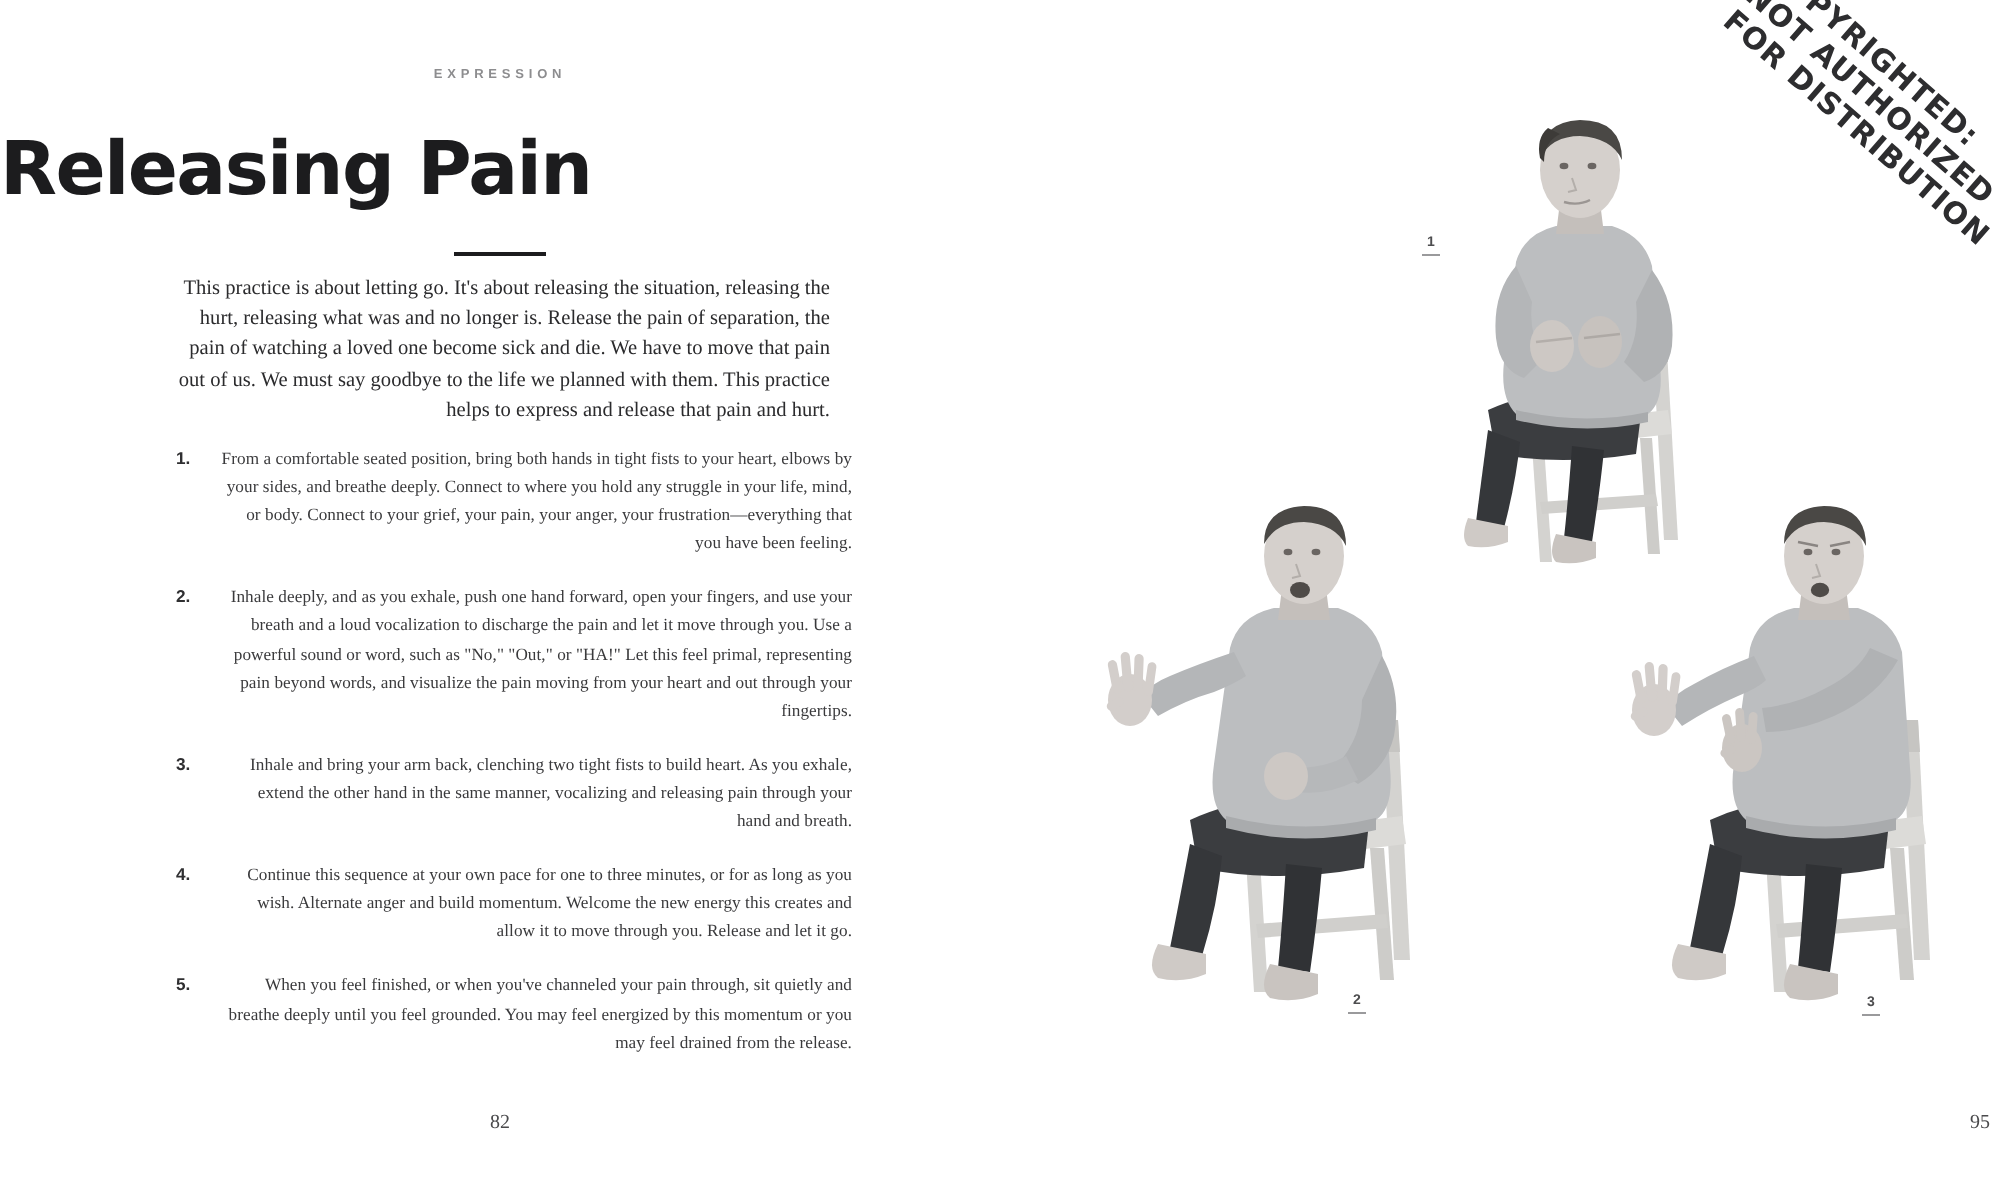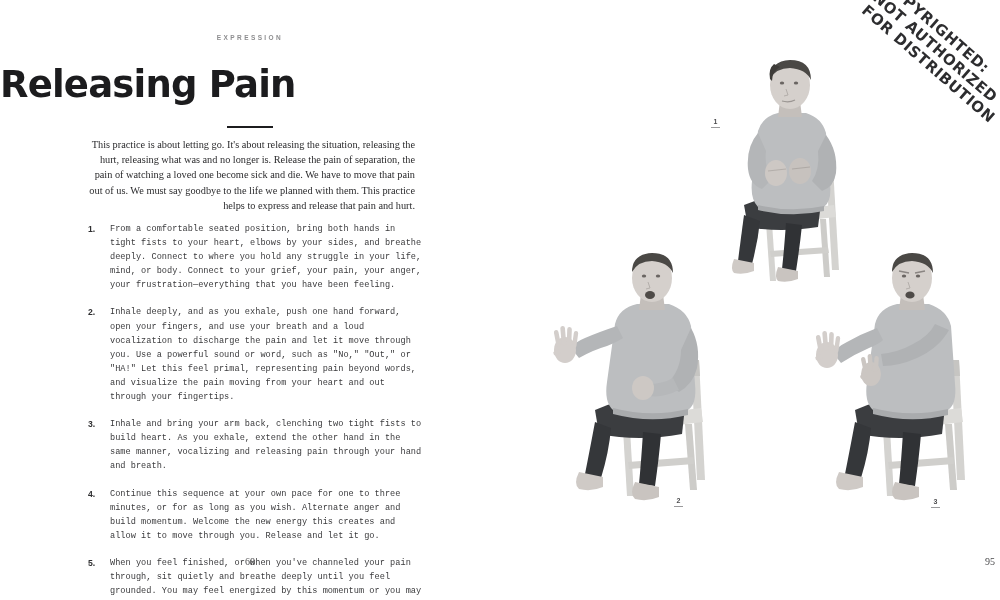--- a/index.html
+++ b/index.html
@@ -100,25 +100,26 @@
     flex: 0 0 22px;
     font-family: "Liberation Sans", sans-serif;
     font-size: 8.6px;
     font-weight: 700;
     color: #2f2f31;
     line-height: 14.1px;
     padding-top: 0px;
   }
   .step-text {
     flex: 1 1 auto;
-    font-family: Liberation Mono, monospace;
+    font-family: Liberation Serif, serif;
     font-size: 8.6px;
     line-height: 14.1px;
     color: #3a3a3c;
     letter-spacing: 0.03px;
+    text-align: right;
   }
 
   
   .folio {
     position: absolute;
     bottom: 33px;
     left: 0;
     width: 100%;
     text-align: center;
     font-family: "Liberation Serif", serif;
@@ -207,21 +208,21 @@
       <div class="step">
         <div class="step-num">4.</div>
         <div class="step-text">Continue this sequence at your own pace for one to three minutes, or for as long as you wish. Alternate anger and build momentum. Welcome the new energy this creates and allow it to move through you. Release and let it go.</div>
       </div>
       <div class="step">
         <div class="step-num">5.</div>
         <div class="step-text">When you feel finished, or when you've channeled your pain through, sit quietly and breathe deeply until you feel grounded. You may feel energized by this momentum or you may feel drained from the release.</div>
       </div>
     </div>
 
-    <div class="folio folio-left">68</div>
+    <div class="folio folio-left">82</div>
   </div>
 
   <div class="page page-right">
 
     <div class="figures">
 
       <svg class="figure" style="left:200px; top:55px;" width="180" height="230" viewBox="0 0 180 230">
         <g>
 
           <path d="M126 112 L133 112 L139 215 L132 215 Z" fill="#d4d3d0"></path>

